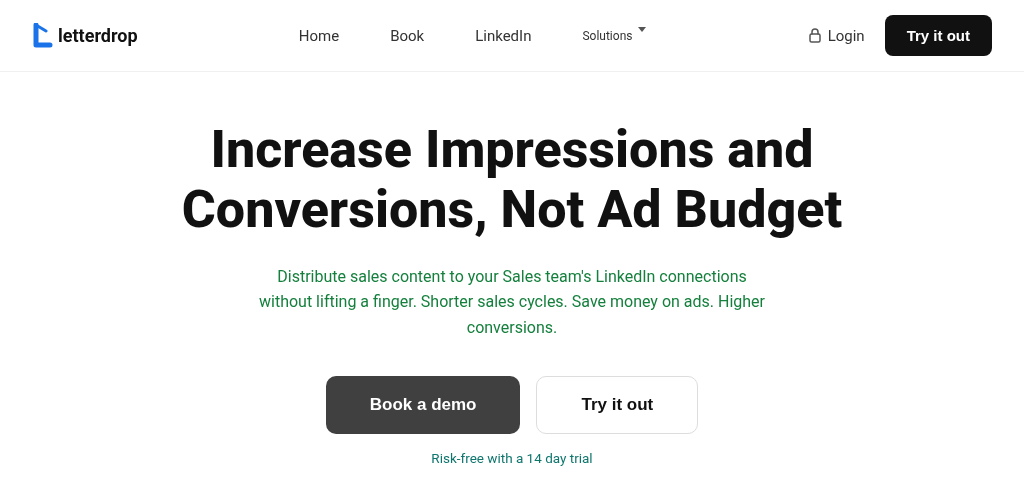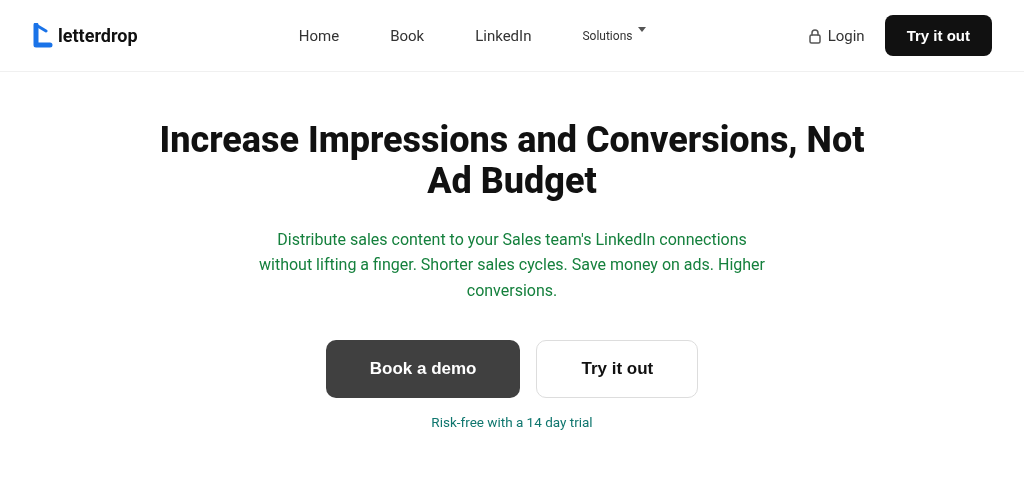--- a/index.html
+++ b/index.html
@@ -65,21 +65,20 @@
     }
 
     .nav-right {
       display: flex;
       align-items: center;
       gap: 20px;
     }
 
     .nav-login {
       display: flex;
-      align-items: center;
       gap: 6px;
       font-size: 15px;
       color: #333;
       text-decoration: none;
       cursor: pointer;
     }
 
     .btn-try-nav {
       background: #111;
       color: #fff;
@@ -95,21 +94,21 @@
     .hero {
       display: flex;
       flex-direction: column;
       align-items: center;
       justify-content: center;
       text-align: center;
       padding: 48px 40px 24px;
     }
 
     .hero-title {
-      font-size: 36px;
+      font-size: 52px;
       font-weight: 800;
       line-height: 1.15;
       color: #111;
       max-width: 740px;
       margin-bottom: 24px;
     }
 
     .hero-subtitle {
       font-size: 16px;
       color: #15803d;

